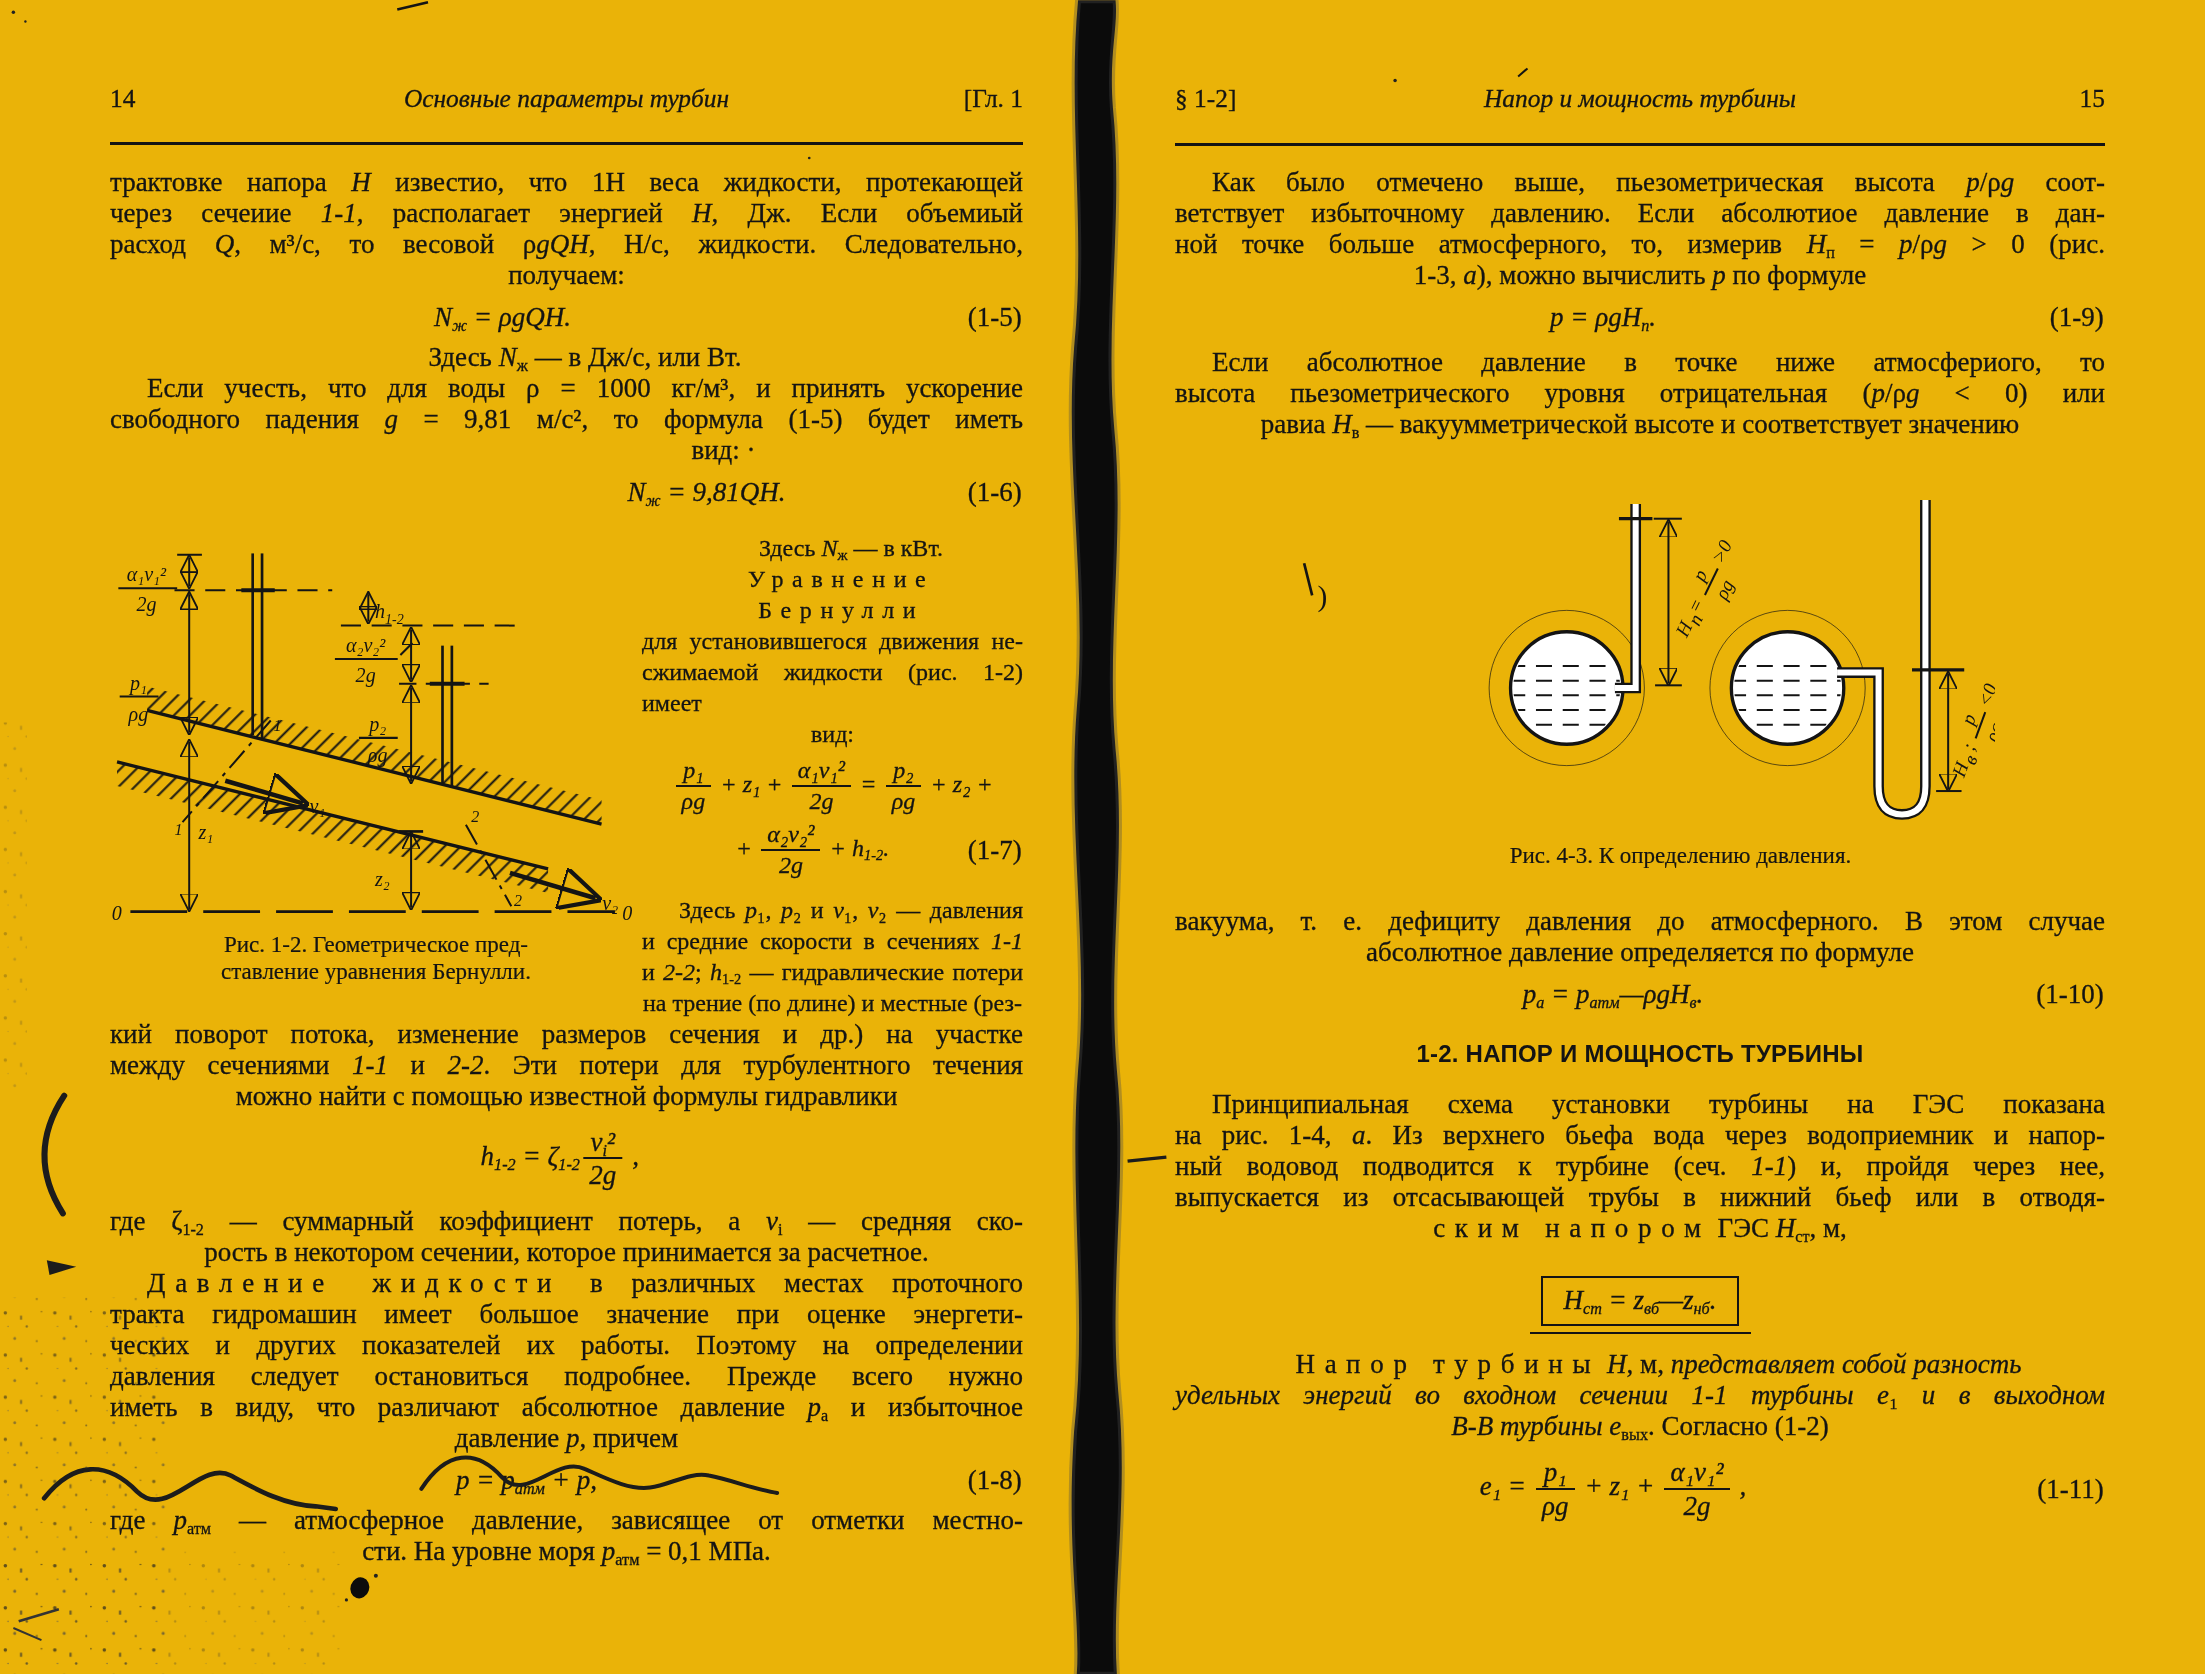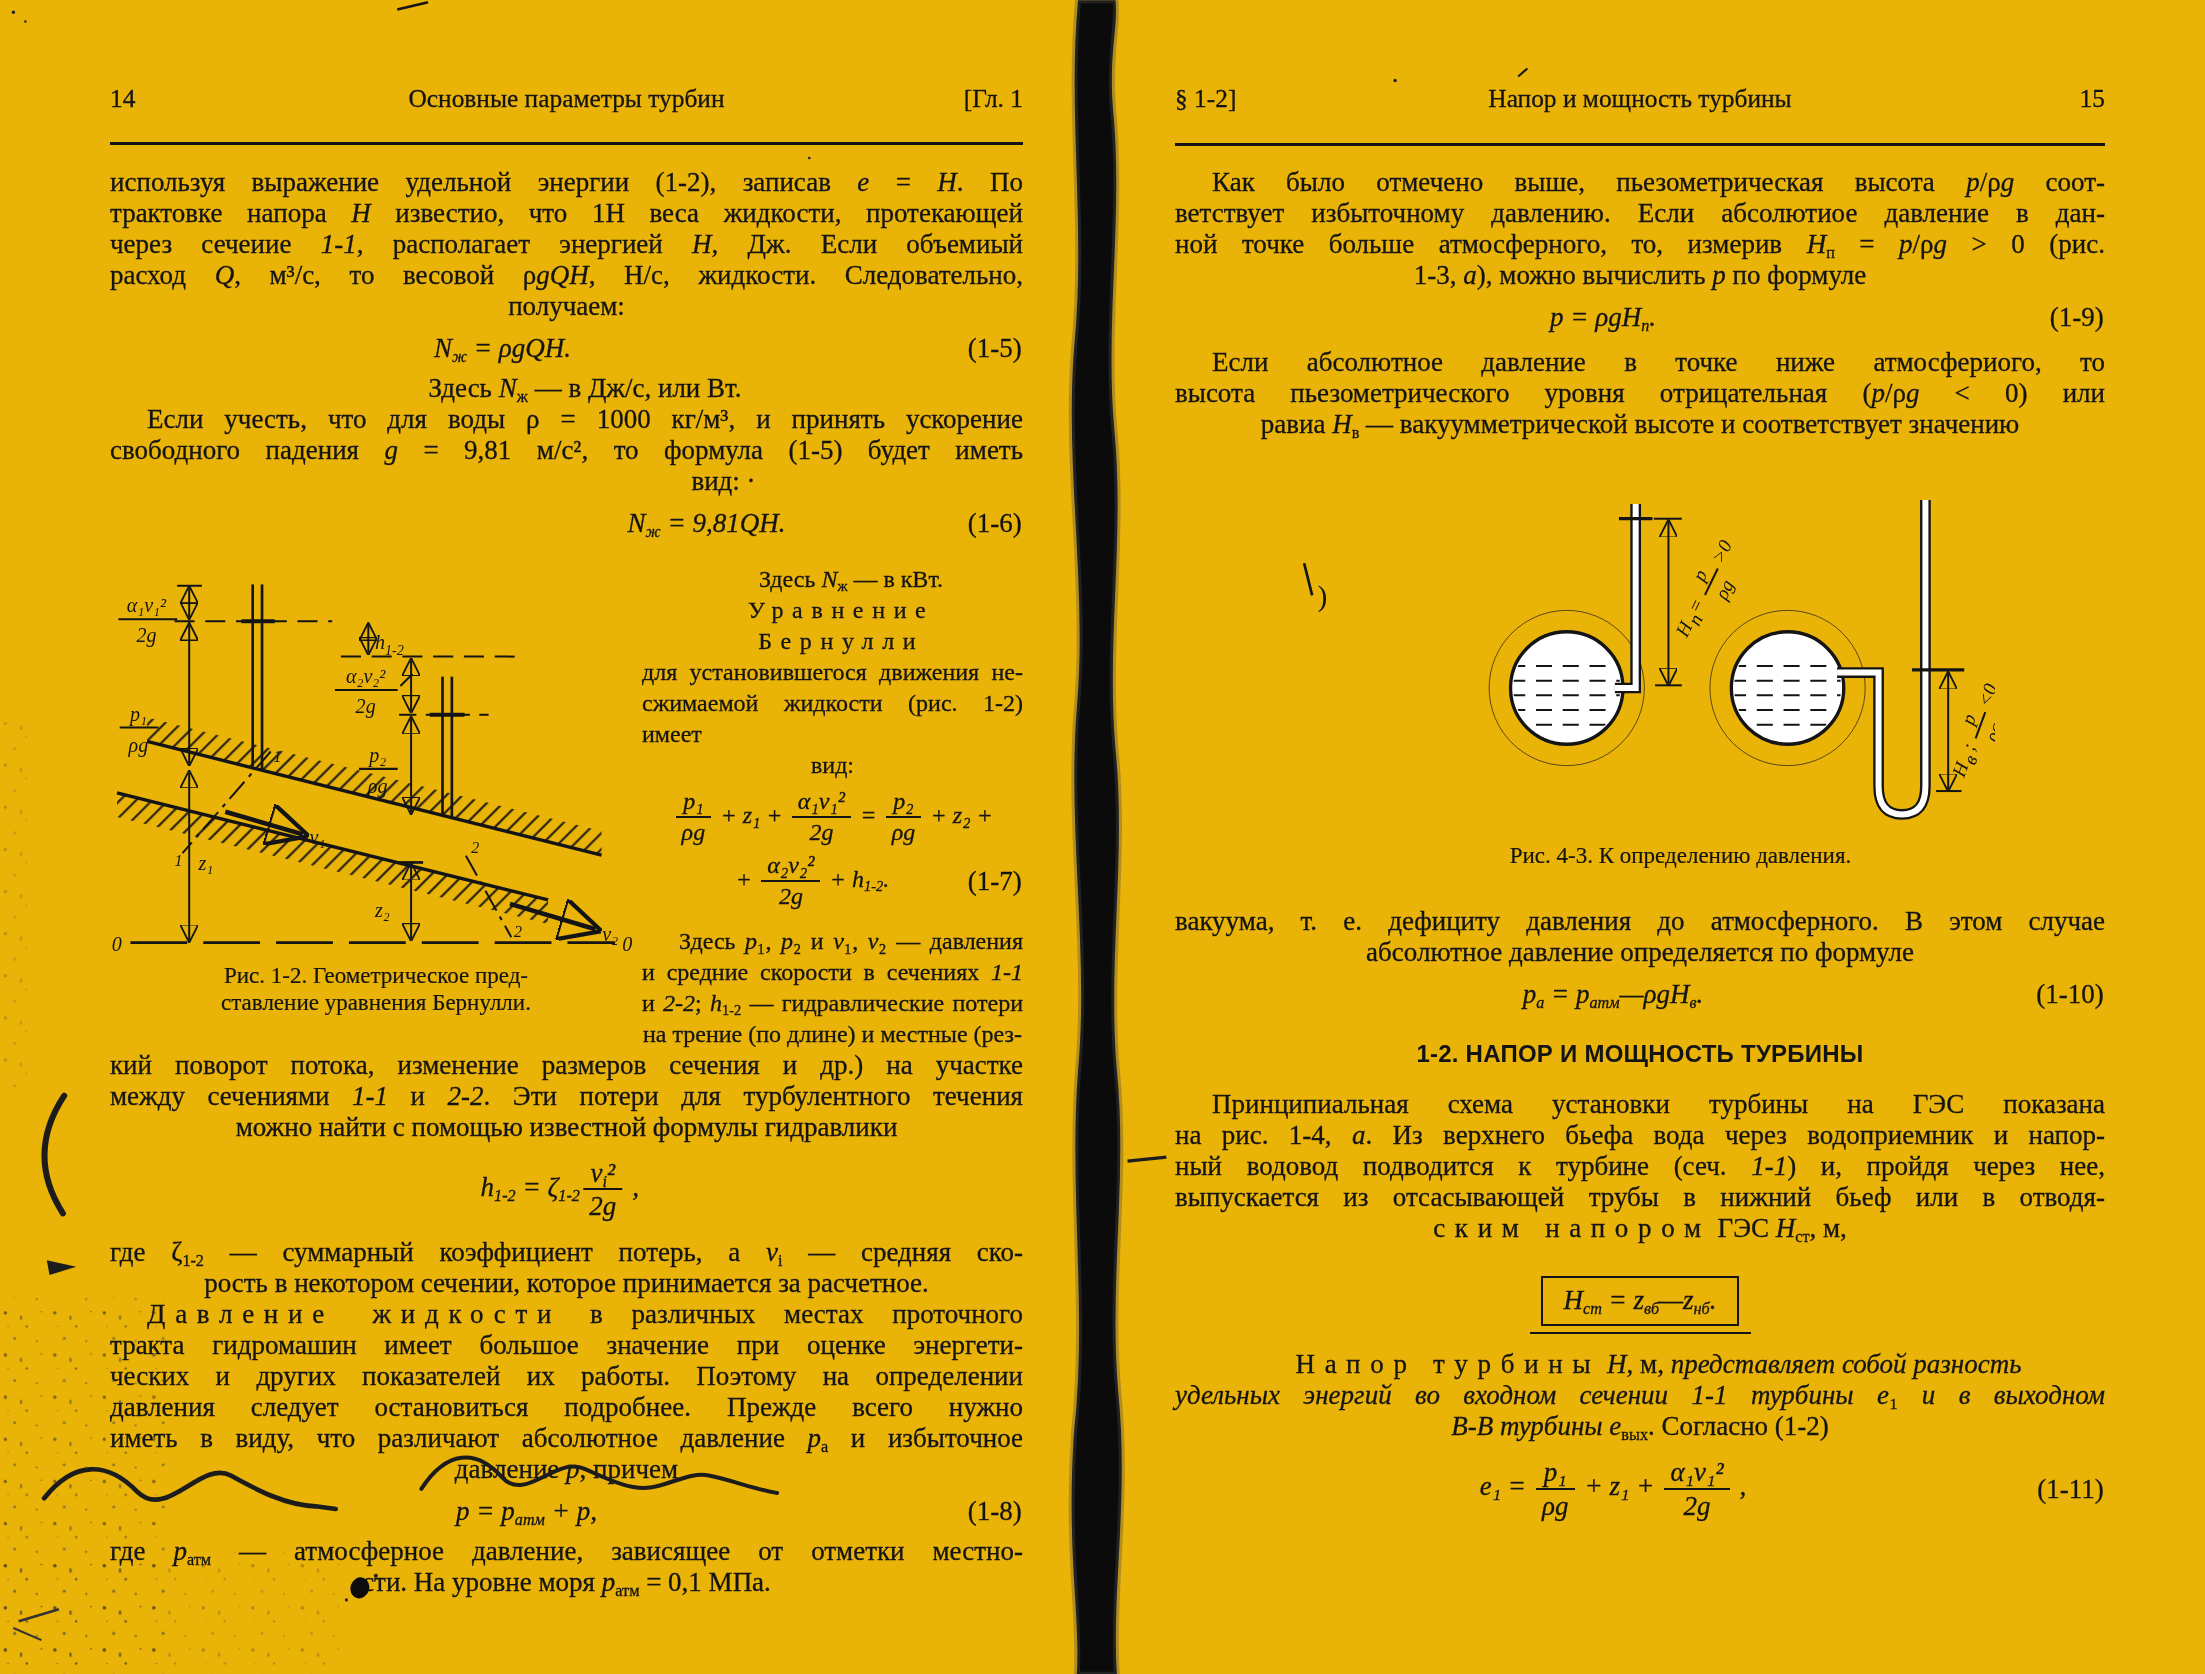--- a/index.html
+++ b/index.html
@@ -27,21 +27,21 @@
   .eq-col{font-size:24px;margin:8px 0;}
   .eq-tall{margin:16px 0;}
   .frac{display:inline-block;vertical-align:middle;text-align:center;line-height:1.06;margin:0 3.3px;}
   .frac .fn{display:block;padding:0 6px 1.3px;}
   .frac .fd{display:block;border-top:2px solid #141414;padding:2px 6px 0;}
   .boxed{margin:20px 0 4px;}
   .boxed .body{border:2px solid #141414;padding:6.7px 20px 8px;margin-top:12px;}
   .boxed::after{content:"";display:block;width:221px;height:2px;background:#141414;margin:6.7px auto 0;}
   
   .hdr{position:absolute;top:84px;font-size:25.4px;}
-  .hdr .ttl{}
+  .hdr .ttl{font-style:italic;}
   #hdr-left{left:110px;width:913px;}
   #hdr-right{left:1175px;width:930px;}
   .hdr .l{position:absolute;left:0;top:0;}
   .hdr .c{position:absolute;left:0;right:0;text-align:center;top:0;}
   .hdr .r{position:absolute;right:0;top:0;}
   .rule{position:absolute;height:3.3px;background:#141414;}
   #rule-left{left:110px;top:142px;width:913px;}
   #rule-right{left:1175px;top:143px;width:930px;}
   .fig-holder{margin-top:2.7px;}
   #fig13{margin-left:191px;width:629px;}
@@ -69,21 +69,20 @@
   <div class="rule" id="rule-left"></div>
 
   <div class="hdr" id="hdr-right">
     <span class="l">§ 1-2]</span>
     <span class="c ttl">Напор и мощность турбины</span>
     <span class="r">15</span>
   </div>
   <div class="rule" id="rule-right"></div>
 
   <div class="page-text" id="left-text">
-      <div class="ln">используя выражение удельной энергии (1-2), записав <i>e</i> = <i>H</i>. По</div>
       <div class="ln">трактовке напора <i>H</i> известио, что 1Н веса жидкости, протекающей</div>
       <div class="ln">через сечеиие <i>1-1</i>, располагает энергией <i>H</i>, Дж. Если объемиый</div>
       <div class="ln">расход <i>Q</i>, м³/с, то весовой ρ<i>gQH</i>, Н/с, жидкости. Следовательно,</div>
       <div class="ln nj">получаем:</div>
       <div class="eq"><span class="body" style="transform: translateX(-64px); text-align: center;"><i>N</i><sub>ж</sub> = ρ<i>gQH</i>.</span><span class="num">(1-5)</span></div>
       <div class="ln ind nj">Здесь <i>N</i><sub>ж</sub> — в Дж/с, или Вт.</div>
       <div class="ln ind">Если учесть, что для воды ρ = 1000 кг/м³, и принять ускорение</div>
       <div class="ln">свободного падения <i>g</i> = 9,81 м/с², то формула (1-5) будет иметь</div>
       <div class="ln nj" style="padding-left: 314px;">вид: ·</div>
       <div class="eq"><span class="body" style="transform: translateX(140px);"><i>N</i><sub>ж</sub> = 9,81<i>QH</i>.</span><span class="num">(1-6)</span></div>

